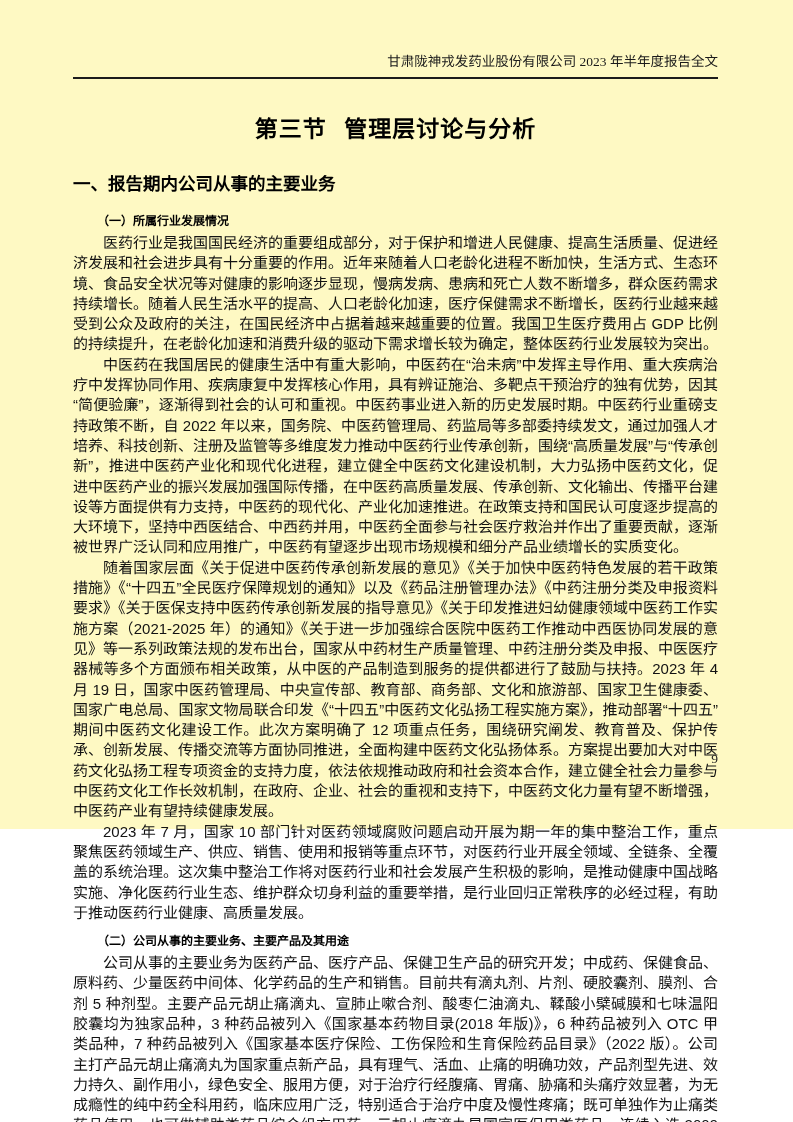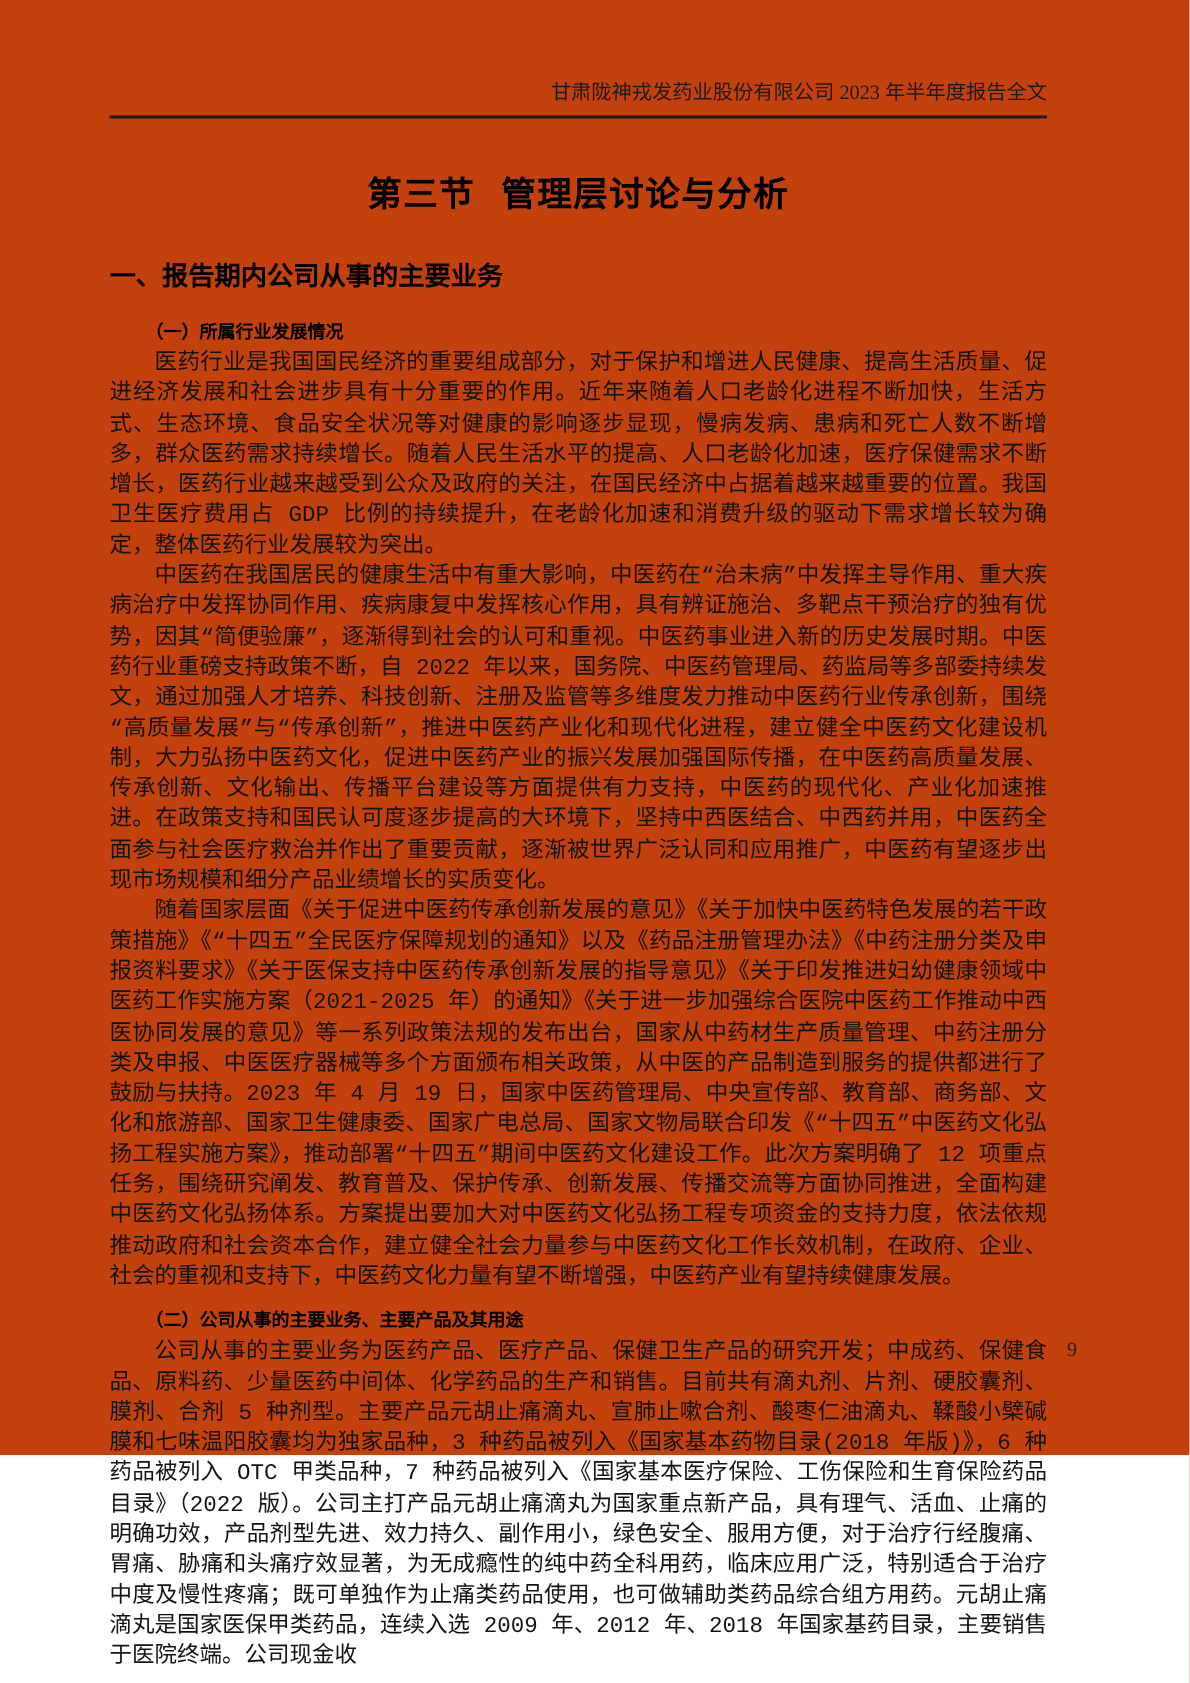--- a/index.html
+++ b/index.html
@@ -11,23 +11,23 @@
     width: 793px;
     height: 1122px;
     color: #111111;
     font-family: "Liberation Serif", "DejaVu Serif", serif;
     overflow: hidden;
   }
   .page {
     position: relative;
     box-sizing: border-box;
     width: 793px;
-    height: 970px;
-    padding: 53px 95px 0 73px;
-    background: #c2410c;
+    height: 829px;
+    padding: 53px 75px 0 73px;
+    background: #fef9c3;
   }
   .running-header {
     text-align: right;
     font-size: 13.5px;
     line-height: 18px;
     padding-bottom: 6px;
     border-bottom: 2px solid #1c1c1c;
     color: #1a1a1a;
     font-family: "Liberation Serif", "DejaVu Serif", serif;
   }
@@ -62,21 +62,21 @@
   .sub-heading.tight {
     margin-top: 8px;
   }
   .body-para {
     margin: 0;
     font-size: 15px;
     line-height: 20.3px;
     text-align: justify;
     text-indent: 2em;
     color: #121212;
-    font-family: Liberation Mono, monospace;
+    font-family: Liberation Sans, sans-serif;
   }
   .page-number {
     position: absolute;
     right: 75px;
     bottom: 62px;
     font-size: 13.5px;
     color: #222222;
     font-family: "Liberation Serif", "DejaVu Serif", serif;
   }
 </style>
@@ -94,20 +94,21 @@
   <h2 class="sec-heading">一、报告期内公司从事的主要业务</h2>
 
   <h3 class="sub-heading">（一）所属行业发展情况</h3>
 
   <p class="body-para">医药行业是我国国民经济的重要组成部分，对于保护和增进人民健康、提高生活质量、促进经济发展和社会进步具有十分重要的作用。近年来随着人口老龄化进程不断加快，生活方式、生态环境、食品安全状况等对健康的影响逐步显现，慢病发病、患病和死亡人数不断增多，群众医药需求持续增长。随着人民生活水平的提高、人口老龄化加速，医疗保健需求不断增长，医药行业越来越受到公众及政府的关注，在国民经济中占据着越来越重要的位置。我国卫生医疗费用占 GDP 比例的持续提升，在老龄化加速和消费升级的驱动下需求增长较为确定，整体医药行业发展较为突出。</p>
 
   <p class="body-para">中医药在我国居民的健康生活中有重大影响，中医药在“治未病”中发挥主导作用、重大疾病治疗中发挥协同作用、疾病康复中发挥核心作用，具有辨证施治、多靶点干预治疗的独有优势，因其“简便验廉”，逐渐得到社会的认可和重视。中医药事业进入新的历史发展时期。中医药行业重磅支持政策不断，自 2022 年以来，国务院、中医药管理局、药监局等多部委持续发文，通过加强人才培养、科技创新、注册及监管等多维度发力推动中医药行业传承创新，围绕“高质量发展”与“传承创新”，推进中医药产业化和现代化进程，建立健全中医药文化建设机制，大力弘扬中医药文化，促进中医药产业的振兴发展加强国际传播，在中医药高质量发展、传承创新、文化输出、传播平台建设等方面提供有力支持，中医药的现代化、产业化加速推进。在政策支持和国民认可度逐步提高的大环境下，坚持中西医结合、中西药并用，中医药全面参与社会医疗救治并作出了重要贡献，逐渐被世界广泛认同和应用推广，中医药有望逐步出现市场规模和细分产品业绩增长的实质变化。</p>
 
   <p class="body-para">随着国家层面《关于促进中医药传承创新发展的意见》《关于加快中医药特色发展的若干政策措施》《“十四五”全民医疗保障规划的通知》以及《药品注册管理办法》《中药注册分类及申报资料要求》《关于医保支持中医药传承创新发展的指导意见》《关于印发推进妇幼健康领域中医药工作实施方案（2021-2025 年）的通知》《关于进一步加强综合医院中医药工作推动中西医协同发展的意见》等一系列政策法规的发布出台，国家从中药材生产质量管理、中药注册分类及申报、中医医疗器械等多个方面颁布相关政策，从中医的产品制造到服务的提供都进行了鼓励与扶持。2023 年 4 月 19 日，国家中医药管理局、中央宣传部、教育部、商务部、文化和旅游部、国家卫生健康委、国家广电总局、国家文物局联合印发《“十四五”中医药文化弘扬工程实施方案》，推动部署“十四五”期间中医药文化建设工作。此次方案明确了 12 项重点任务，围绕研究阐发、教育普及、保护传承、创新发展、传播交流等方面协同推进，全面构建中医药文化弘扬体系。方案提出要加大对中医药文化弘扬工程专项资金的支持力度，依法依规推动政府和社会资本合作，建立健全社会力量参与中医药文化工作长效机制，在政府、企业、社会的重视和支持下，中医药文化力量有望不断增强，中医药产业有望持续健康发展。</p>
 
+  <p class="body-para">2023 年 7 月，国家 10 部门针对医药领域腐败问题启动开展为期一年的集中整治工作，重点聚焦医药领域生产、供应、销售、使用和报销等重点环节，对医药行业开展全领域、全链条、全覆盖的系统治理。这次集中整治工作将对医药行业和社会发展产生积极的影响，是推动健康中国战略实施、净化医药行业生态、维护群众切身利益的重要举措，是行业回归正常秩序的必经过程，有助于推动医药行业健康、高质量发展。</p>
 
   <h3 class="sub-heading tight">（二）公司从事的主要业务、主要产品及其用途</h3>
 
   <p class="body-para">公司从事的主要业务为医药产品、医疗产品、保健卫生产品的研究开发；中成药、保健食品、原料药、少量医药中间体、化学药品的生产和销售。目前共有滴丸剂、片剂、硬胶囊剂、膜剂、合剂 5 种剂型。主要产品元胡止痛滴丸、宣肺止嗽合剂、酸枣仁油滴丸、鞣酸小檗碱膜和七味温阳胶囊均为独家品种，3 种药品被列入《国家基本药物目录(2018 年版)》，6 种药品被列入 OTC 甲类品种，7 种药品被列入《国家基本医疗保险、工伤保险和生育保险药品目录》（2022 版）。公司主打产品元胡止痛滴丸为国家重点新产品，具有理气、活血、止痛的明确功效，产品剂型先进、效力持久、副作用小，绿色安全、服用方便，对于治疗行经腹痛、胃痛、胁痛和头痛疗效显著，为无成瘾性的纯中药全科用药，临床应用广泛，特别适合于治疗中度及慢性疼痛；既可单独作为止痛类药品使用，也可做辅助类药品综合组方用药。元胡止痛滴丸是国家医保甲类药品，连续入选 2009 年、2012 年、2018 年国家基药目录，主要销售于医院终端。公司现金收</p>
 
   <div class="page-number">9</div>
 
 </div>
 
 </body></html>

